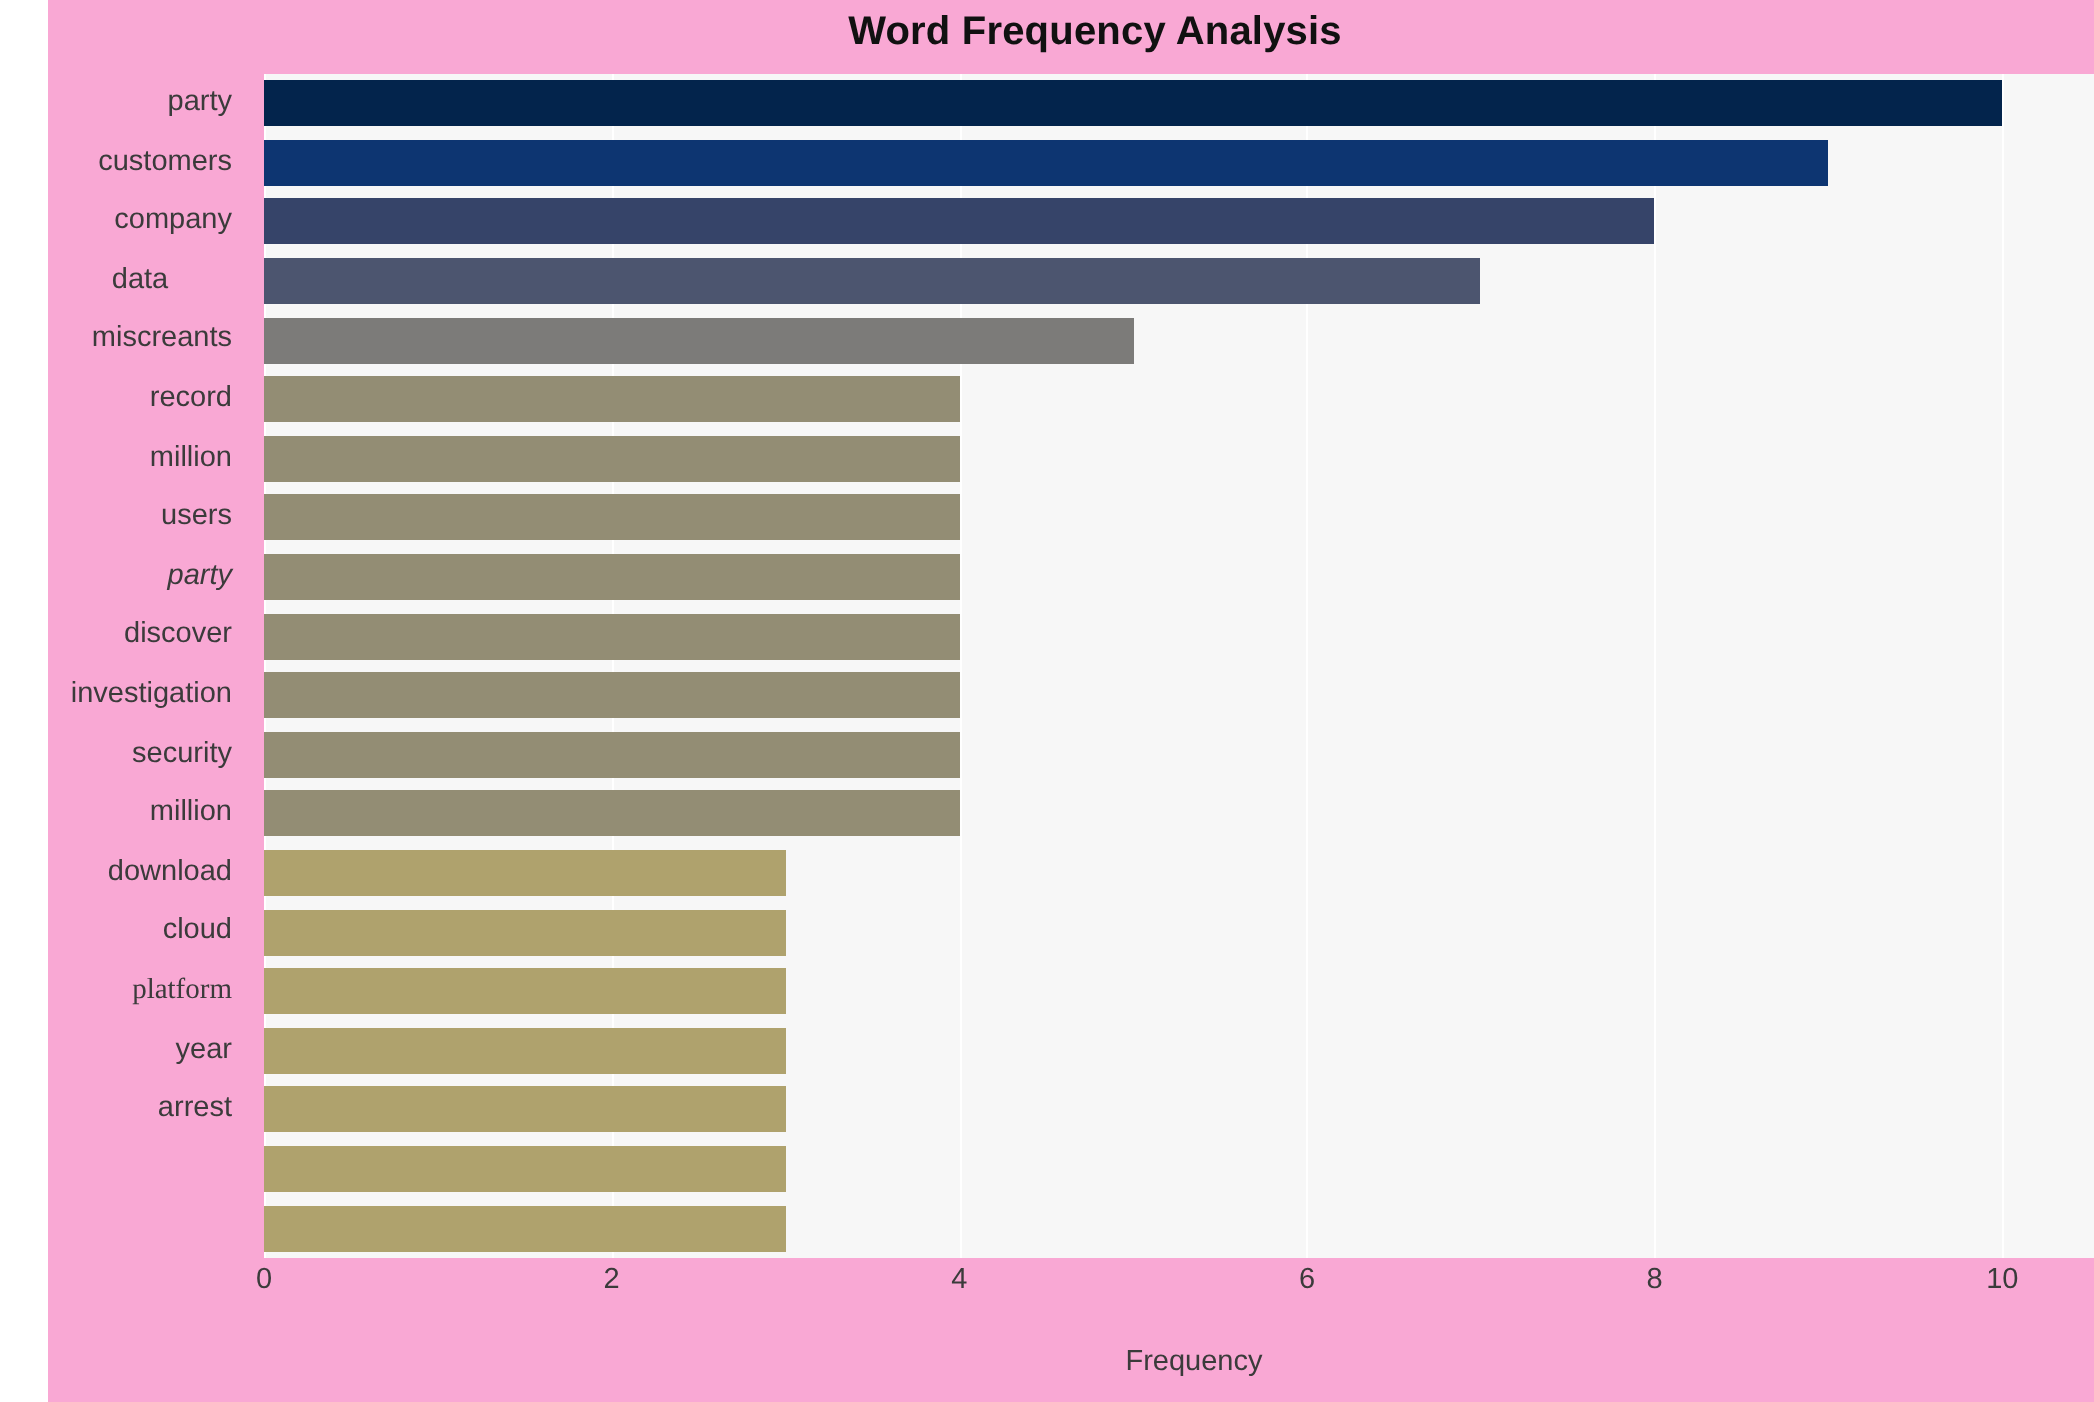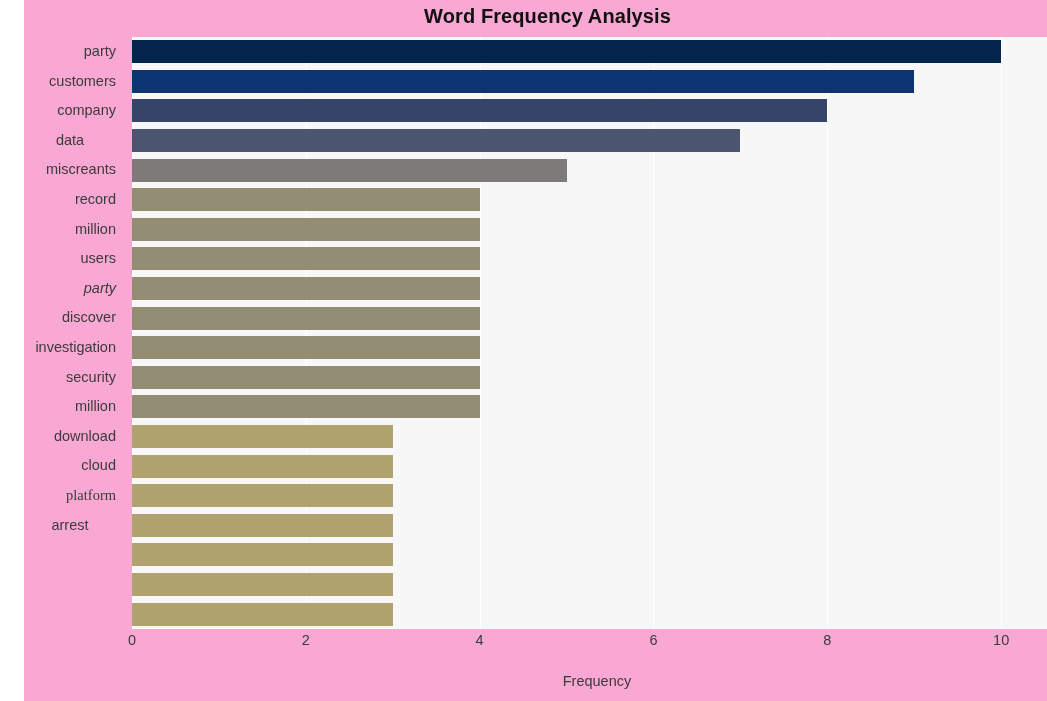--- a/index.html
+++ b/index.html
@@ -125,21 +125,22 @@
       <div class="ylabel" style="height: 29.6px; line-height: 29.6px;">million</div>
       <div class="ylabel" style="height: 29.6px; line-height: 29.6px;">users</div>
       <div class="ylabel" style="height: 29.6px; line-height: 29.6px; font-style: italic;">party</div>
       <div class="ylabel" style="height: 29.6px; line-height: 29.6px; text-align: right;">discover</div>
       <div class="ylabel" style="height: 29.6px; line-height: 29.6px;">investigation</div>
       <div class="ylabel" style="height: 29.6px; line-height: 29.6px;">security</div>
       <div class="ylabel" style="height: 29.6px; line-height: 29.6px;">million</div>
       <div class="ylabel" style="height: 29.6px; line-height: 29.6px;">download</div>
       <div class="ylabel" style="height: 29.6px; line-height: 29.6px;">cloud</div>
       <div class="ylabel" style="height: 29.6px; line-height: 29.6px; font-family: Liberation Serif, serif;">platform</div>
-      <div class="ylabel" style="height: 29.6px; line-height: 29.6px; text-align: center;">arrest</div>
+      <div class="ylabel" style="height: 29.6px; line-height: 29.6px;">year</div>
+      <div class="ylabel" style="height: 29.6px; line-height: 29.6px;">arrest</div>
     </div>
 
   <div class="plot-area" style="background: rgb(247, 247, 247);">
     <div class="gridlines">
         <div class="gridline" style="left: 0px;"></div>
         <div class="gridline" style="left: 173.832px;"></div>
         <div class="gridline" style="left: 347.664px;"></div>
         <div class="gridline" style="left: 521.495px;"></div>
         <div class="gridline" style="left: 695.327px;"></div>
         <div class="gridline" style="left: 869.159px;"></div>

